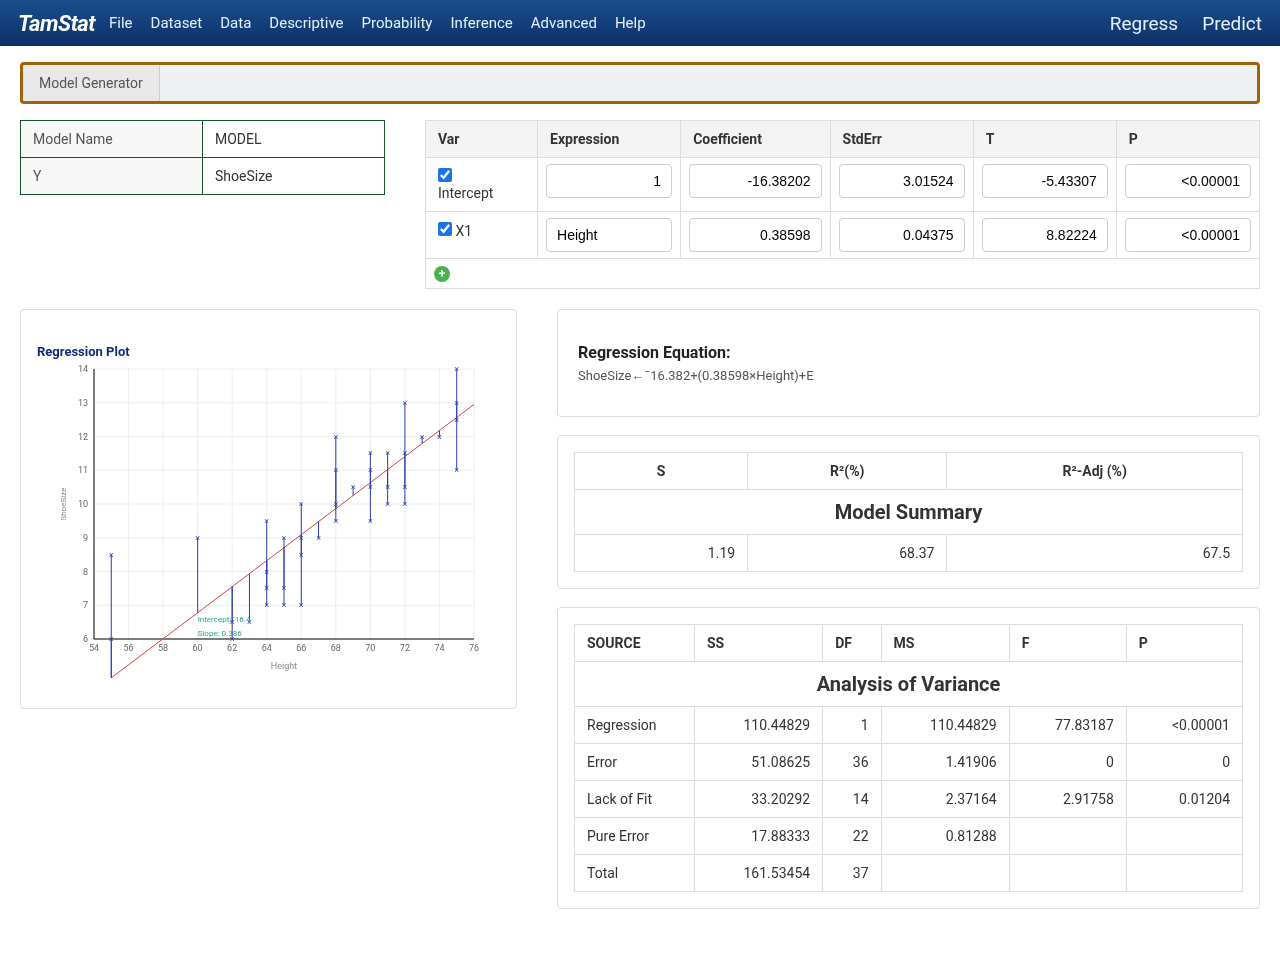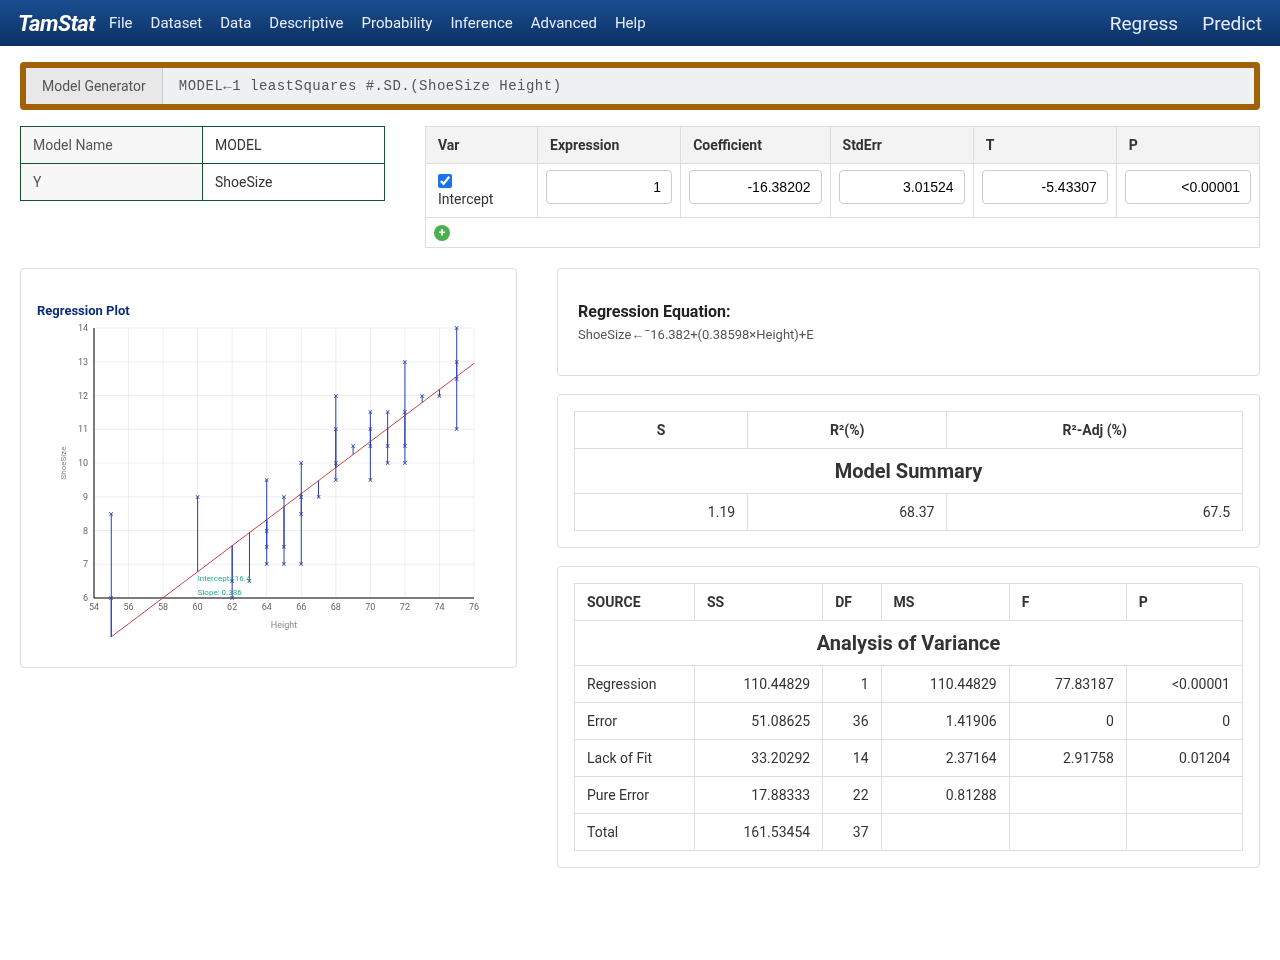--- a/index.html
+++ b/index.html
@@ -5,21 +5,21 @@
 * { box-sizing: border-box; margin: 0; padding: 0; }
 body { font-family: -apple-system, "Segoe UI", Roboto, Helvetica, Arial, sans-serif; font-size: 14px; color: #333; background: #fff; }
 .navbar { background: linear-gradient(to bottom, #1a4d8f, #0d3166); color: #fff; display: flex; align-items: center; padding: 3px 18px; height: 46px; }
 .brand { font-size: 22px; font-weight: bold; font-style: italic; margin-right: 14px; letter-spacing: -0.5px; }
 .menu { display: flex; gap: 18px; font-size: 15px; }
 .menu span { cursor: pointer; color: #e6eefc; }
 .spacer { flex: 1; }
 .right-menu { display: flex; gap: 24px; font-size: 19px; }
 .right-menu span { cursor: pointer; color: #e6eefc; }
 .content { padding: 16px 20px; }
-.cmdbar { display: flex; border: 6px solid #a16207; border-radius: 4px; background: #eef0f2; margin-bottom: 16px; }
+.cmdbar { display: flex; border: 3px solid #a16207; border-radius: 4px; background: #eef0f2; margin-bottom: 16px; }
 .cmdbar .label { padding: 10px 16px; color: #555; border-right: 1px solid #ccc; background: #e8e8e8; border-top-left-radius:4px; border-bottom-left-radius:4px; }
 .cmdbar .cmd { padding: 10px 16px; font-family: "Courier New", monospace; color: #555; letter-spacing: 0.5px; }
 .row { display: flex; align-items: flex-start; gap: 40px; }
 .panel-small { width: 365px; }
 table.props { width: 100%; border-collapse: collapse; }
 table.props td { border: 1px solid #14532d; padding: 10px 12px; }
 table.props td:first-child { background: #f7f7f7; color: #555; width: 50%; }
 .coef-table { flex: 1; }
 table.coef { width: 100%; border-collapse: collapse; }
 table.coef th { background: #f3f3f3; border: 1px solid #ddd; padding: 10px 12px; text-align: left; font-weight: bold; color:#333; }
@@ -67,21 +67,20 @@
   <div class="right-menu">
     <span>Regress</span>
     <span>Predict</span>
   </div>
 </div>
 
 <div class="content">
 
   <div class="cmdbar">
     <div class="label">Model Generator</div>
-    <div class="cmd">MODEL←1 leastSquares #.SD.(ShoeSize Height)</div>
   </div>
 
   <div class="row">
     <div class="panel-small">
       <table class="props">
         <tbody>
             <tr>
           <td>Model Name</td>
           <td>MODEL</td>
         </tr>
@@ -108,20 +107,31 @@
         <tbody>
           <tr>
             <td class="varcell">
               <input type="checkbox" checked="" style=""><br>
               <span>Intercept</span>
             </td>
             <td><input type="text" value="1" style=""></td>
             <td><input type="text" value="-16.38202" style=""></td>
             <td><input type="text" value="3.01524" style=""></td>
             <td><input type="text" value="-5.43307" style=""></td>
+            <td><input type="text" value="&lt;0.00001" style=""></td>
+          </tr>
+          <tr>
+            <td class="varcell">
+              <input type="checkbox" checked="" style="">
+              <span>X1</span>
+            </td>
+            <td><input type="text" class="left" value="Height" style=""></td>
+            <td><input type="text" value="0.38598" style=""></td>
+            <td><input type="text" value="0.04375" style=""></td>
+            <td><input type="text" value="8.82224" style=""></td>
             <td><input type="text" value="&lt;0.00001" style=""></td>
           </tr>
           <tr class="addrow">
             <td colspan="6"><span class="plus-icon">+</span></td>
           </tr>
         </tbody>
       </table>
     </div>
   </div>
 

